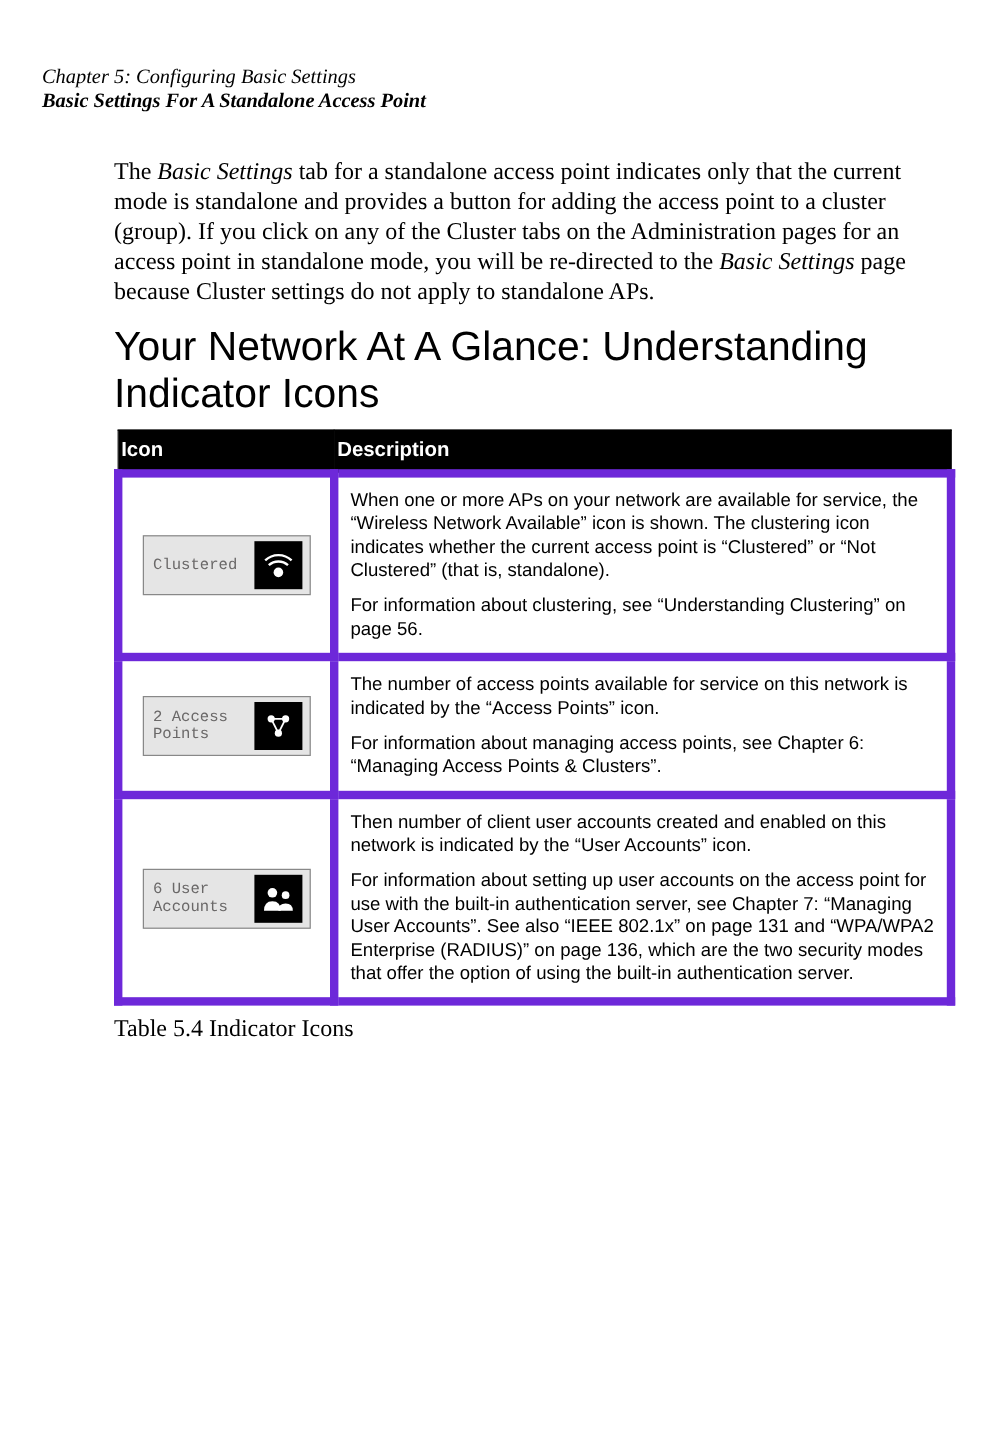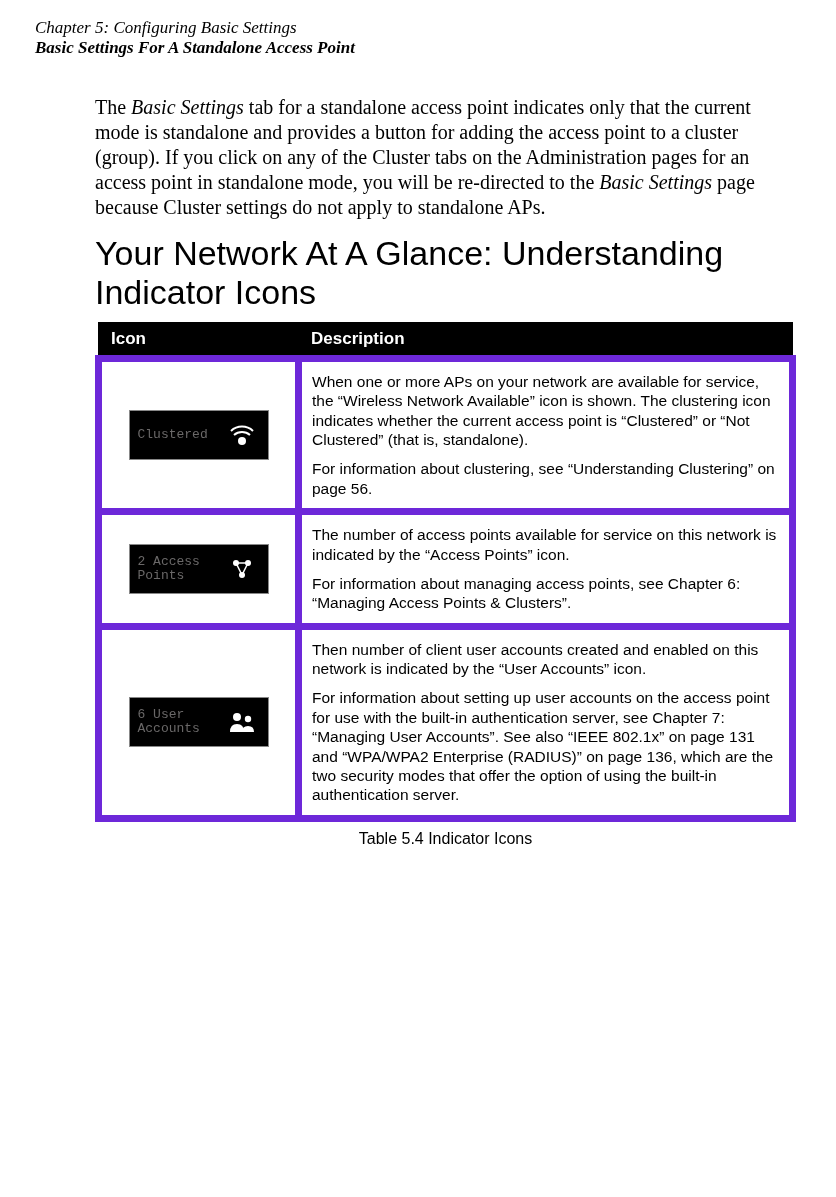--- a/index.html
+++ b/index.html
@@ -12,20 +12,21 @@
     color: #000;
   }
   .page {
     padding: 18px 35px 20px 35px;
   }
   .running-head {
     font-style: italic;
     font-size: 17px;
     line-height: 1.2;
     margin-bottom: 36px;
+    margin-top: 36px;
   }
   .running-head .line1 {
     font-style: italic;
   }
   .running-head .line2 {
     font-weight: bold;
     font-style: italic;
   }
   .content {
     margin-left: 60px;
@@ -69,21 +70,21 @@
     width: 100%;
     margin-top: 2px;
   }
   table.icons th {
     background: #000;
     color: #fff;
     font-family: Arial, Helvetica, sans-serif;
     font-weight: bold;
     text-align: left;
     font-size: 17px;
-    padding: 6px 12px;
+    padding: 6px 2px;
     border: 1px solid #000;
   }
   table.icons th.icon-col { width: 175px; }
   table.icons td {
     border: 7px solid #6d28d9;
     vertical-align: middle;
     padding: 10px 10px;
     font-family: Arial, Helvetica, sans-serif;
     font-size: 15.5px;
     line-height: 1.25;
@@ -91,21 +92,21 @@
   table.icons td.icon-cell {
     text-align: center;
     vertical-align: middle;
     padding: 10px 8px;
   }
   .icon-badge {
     display: inline-flex;
     align-items: center;
     gap: 6px;
     border: 1px solid #888;
-    background: #000000;
+    background: #e5e5e5;
     padding: 4px 6px 4px 8px;
     width: 140px;
     box-sizing: border-box;
     justify-content: space-between;
   }
   .icon-badge .label {
     font-family: "Courier New", monospace;
     font-size: 13px;
     color: #6a6868;
     text-align: left;
@@ -117,24 +118,23 @@
     background: #000;
     display: flex;
     align-items: center;
     justify-content: center;
     flex: 0 0 40px;
   }
   .icon-badge .gfx svg { display:block; }
   .desc p { margin: 0 0 10px 0; }
   .desc p:last-child { margin-bottom: 0; }
   .caption {
-    font-family: Liberation Sans, sans-serif;
+    font-family: Liberation Serif, serif;
     font-stretch: condensed;
-    font-size: 16px;
-    text-align: center;
+    font-size: 20px;
     margin-top: 8px;
   }
   .footer {
     margin-top: 50px;
     display: flex;
     align-items: baseline;
     gap: 20px;
     font-style: italic;
     font-size: 17px;
   }

